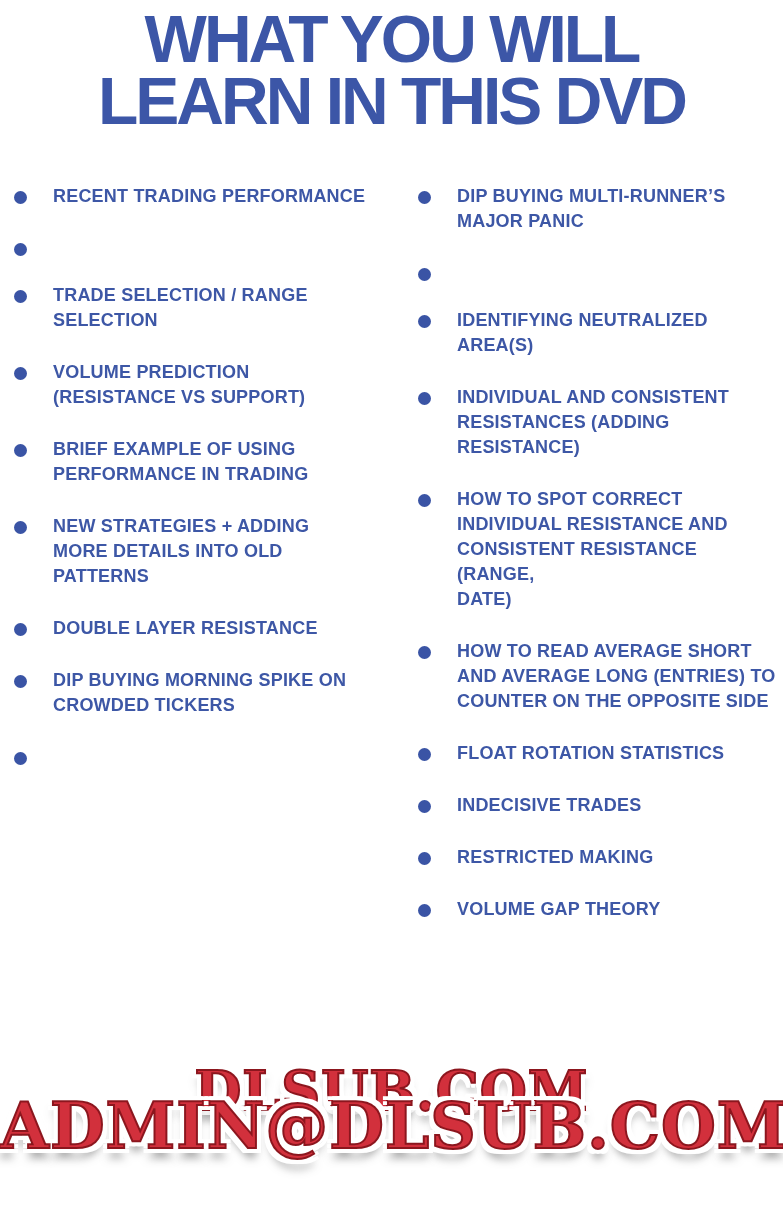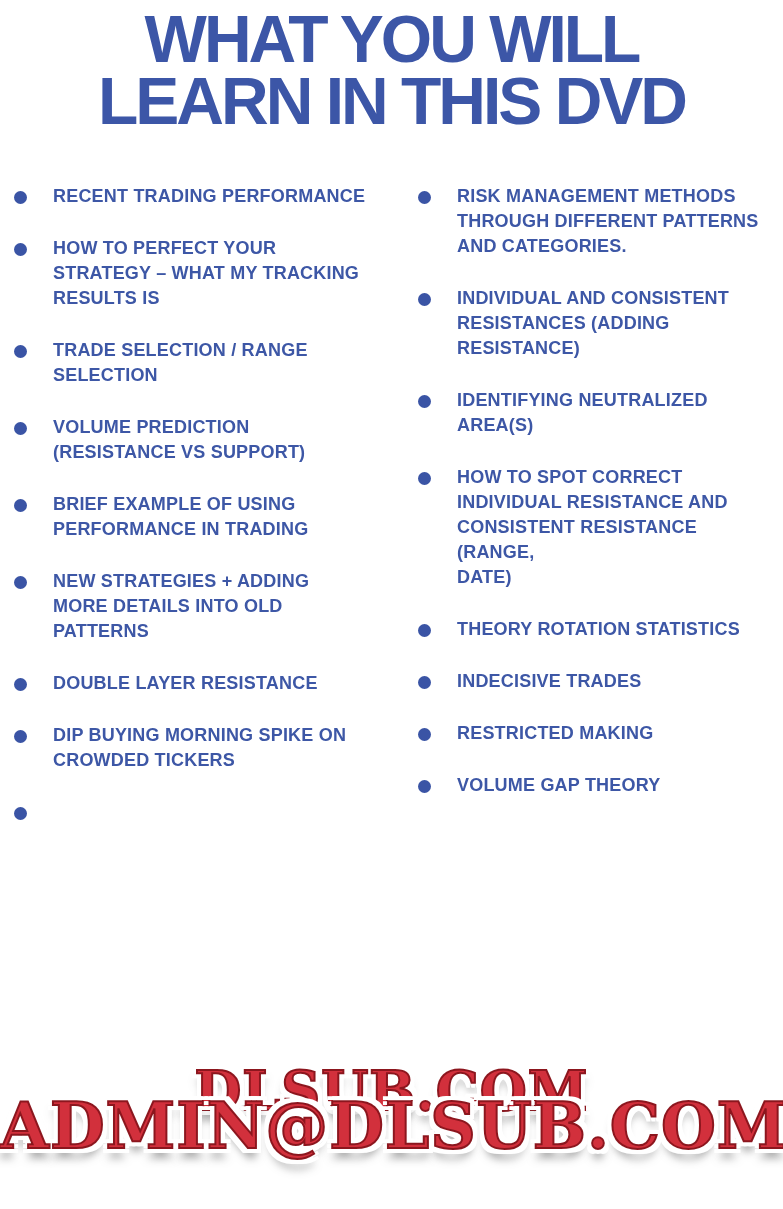--- a/index.html
+++ b/index.html
@@ -89,23 +89,20 @@
 
   <div class="columns">
 
     <div class="col col-left">
       <div class="item">
         <span class="bullet"></span>
         <span class="item-text">RECENT TRADING PERFORMANCE</span>
       </div>
       <div class="item">
         <span class="bullet"></span>
-        <span class="item-text">HOW TO PERFECT YOUR
-STRATEGY – WHAT MY TRACKING
-RESULTS IS</span>
       </div>
       <div class="item">
         <span class="bullet"></span>
         <span class="item-text">TRADE SELECTION / RANGE
 SELECTION</span>
       </div>
       <div class="item">
         <span class="bullet"></span>
         <span class="item-text">VOLUME PREDICTION
 (RESISTANCE VS SUPPORT)</span>
@@ -131,45 +128,53 @@
 CROWDED TICKERS</span>
       </div>
       <div class="item">
         <span class="bullet"></span>
       </div>
     </div>
 
     <div class="col col-right">
       <div class="item">
         <span class="bullet"></span>
-        <span class="item-text">RISK MANAGEMENT METHODS
-THROUGH DIFFERENT PATTERNS
-AND CATEGORIES.</span>
+        <span class="item-text">DIP BUYING MULTI-RUNNER’S
+MAJOR PANIC</span>
+      </div>
+      <div class="item">
+        <span class="bullet"></span>
+      </div>
+      <div class="item">
+        <span class="bullet"></span>
+        <span class="item-text">IDENTIFYING NEUTRALIZED
+AREA(S)</span>
       </div>
       <div class="item">
         <span class="bullet"></span>
         <span class="item-text">INDIVIDUAL AND CONSISTENT
 RESISTANCES (ADDING
 RESISTANCE)</span>
-      </div>
-      <div class="item">
-        <span class="bullet"></span>
-        <span class="item-text">IDENTIFYING NEUTRALIZED
-AREA(S)</span>
       </div>
       <div class="item">
         <span class="bullet"></span>
         <span class="item-text">HOW TO SPOT CORRECT
 INDIVIDUAL RESISTANCE AND
 CONSISTENT RESISTANCE (RANGE,
 DATE)</span>
       </div>
       <div class="item">
         <span class="bullet"></span>
-        <span class="item-text">THEORY ROTATION STATISTICS</span>
+        <span class="item-text">HOW TO READ AVERAGE SHORT
+AND AVERAGE LONG (ENTRIES) TO
+COUNTER ON THE OPPOSITE SIDE</span>
+      </div>
+      <div class="item">
+        <span class="bullet"></span>
+        <span class="item-text">FLOAT ROTATION STATISTICS</span>
       </div>
       <div class="item">
         <span class="bullet"></span>
         <span class="item-text">INDECISIVE TRADES</span>
       </div>
       <div class="item">
         <span class="bullet"></span>
         <span class="item-text">RESTRICTED MAKING</span>
       </div>
       <div class="item">

